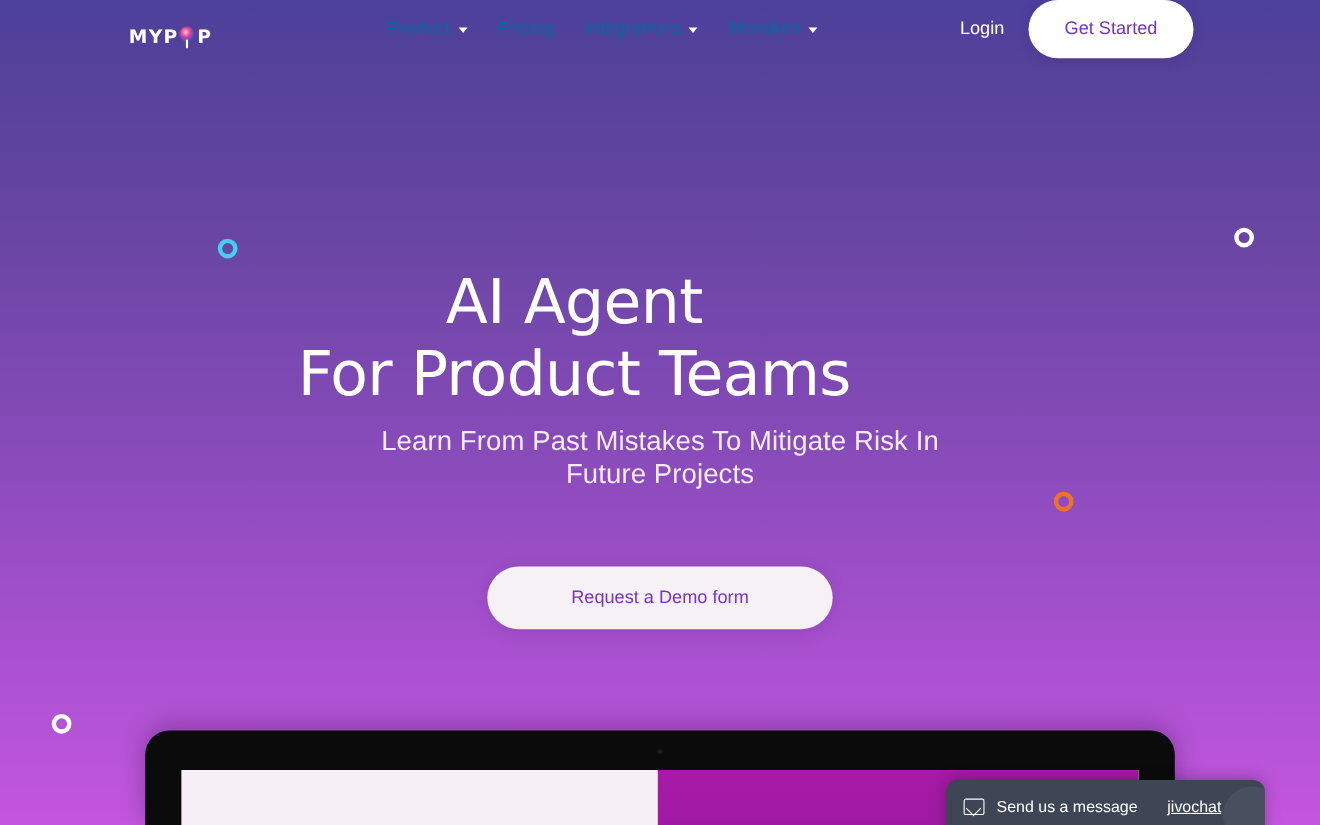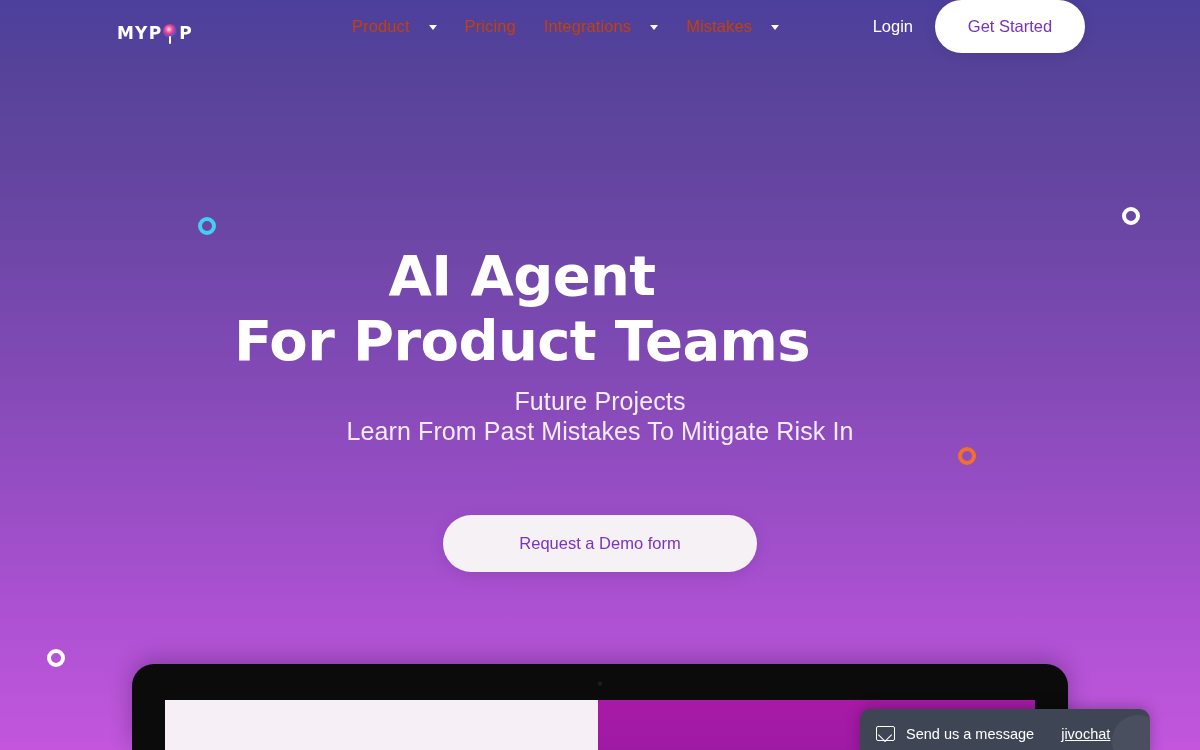--- a/index.html
+++ b/index.html
@@ -86,22 +86,22 @@
     left: 352px;
     top: 0;
     height: 53px;
     display: flex;
     align-items: center;
     gap: 0;
   }
   .nav-item {
     display: flex;
     align-items: center;
-    gap: 19px;
-    color: #c2410c;
+    gap: 7px;
+    color: #0369a1;
     font-size: 16.5px;
     font-weight: 400;
     padding: 0 14px;
     cursor: pointer;
     white-space: nowrap;
     letter-spacing: .1px;
   }
   .nav-item:first-child { padding-left: 0; }
   .caret {
     width: 0; height: 0;
@@ -152,21 +152,21 @@
     height: 640px;
     text-align: center;
   }
   .hero-title {
     position: absolute;
     top: 243px;
     width: 1044px;
     font-family: "DejaVu Sans", sans-serif;
     font-size: 56px;
     line-height: 65px;
-    font-weight: bold;
+    font-weight: normal;
     color: #ffffff;
     letter-spacing: -0.6px;
   }
   .hero-title .line2 { display: block; }
 
   .hero-sub {
     position: absolute;
     top: 386px;
     width: 1200px;
     font-size: 25px;
@@ -313,22 +313,22 @@
 <body>
 
 <div class="hero">
 
   <h1 class="hero-title">
     <span>AI Agent</span>
     <span class="line2">For Product Teams</span>
   </h1>
 
   <p class="hero-sub">
+    <span class="sub-line">Learn From Past Mistakes To Mitigate Risk In</span>
     <span class="sub-line">Future Projects</span>
-    <span class="sub-line">Learn From Past Mistakes To Mitigate Risk In</span>
   </p>
 
   <div class="demo-btn">
     <span>Request a Demo form</span>
   </div>
 </div>
 
 <span class="ring ring-cyan"></span>
 <span class="ring ring-white1"></span>
 <span class="ring ring-orange"></span>

